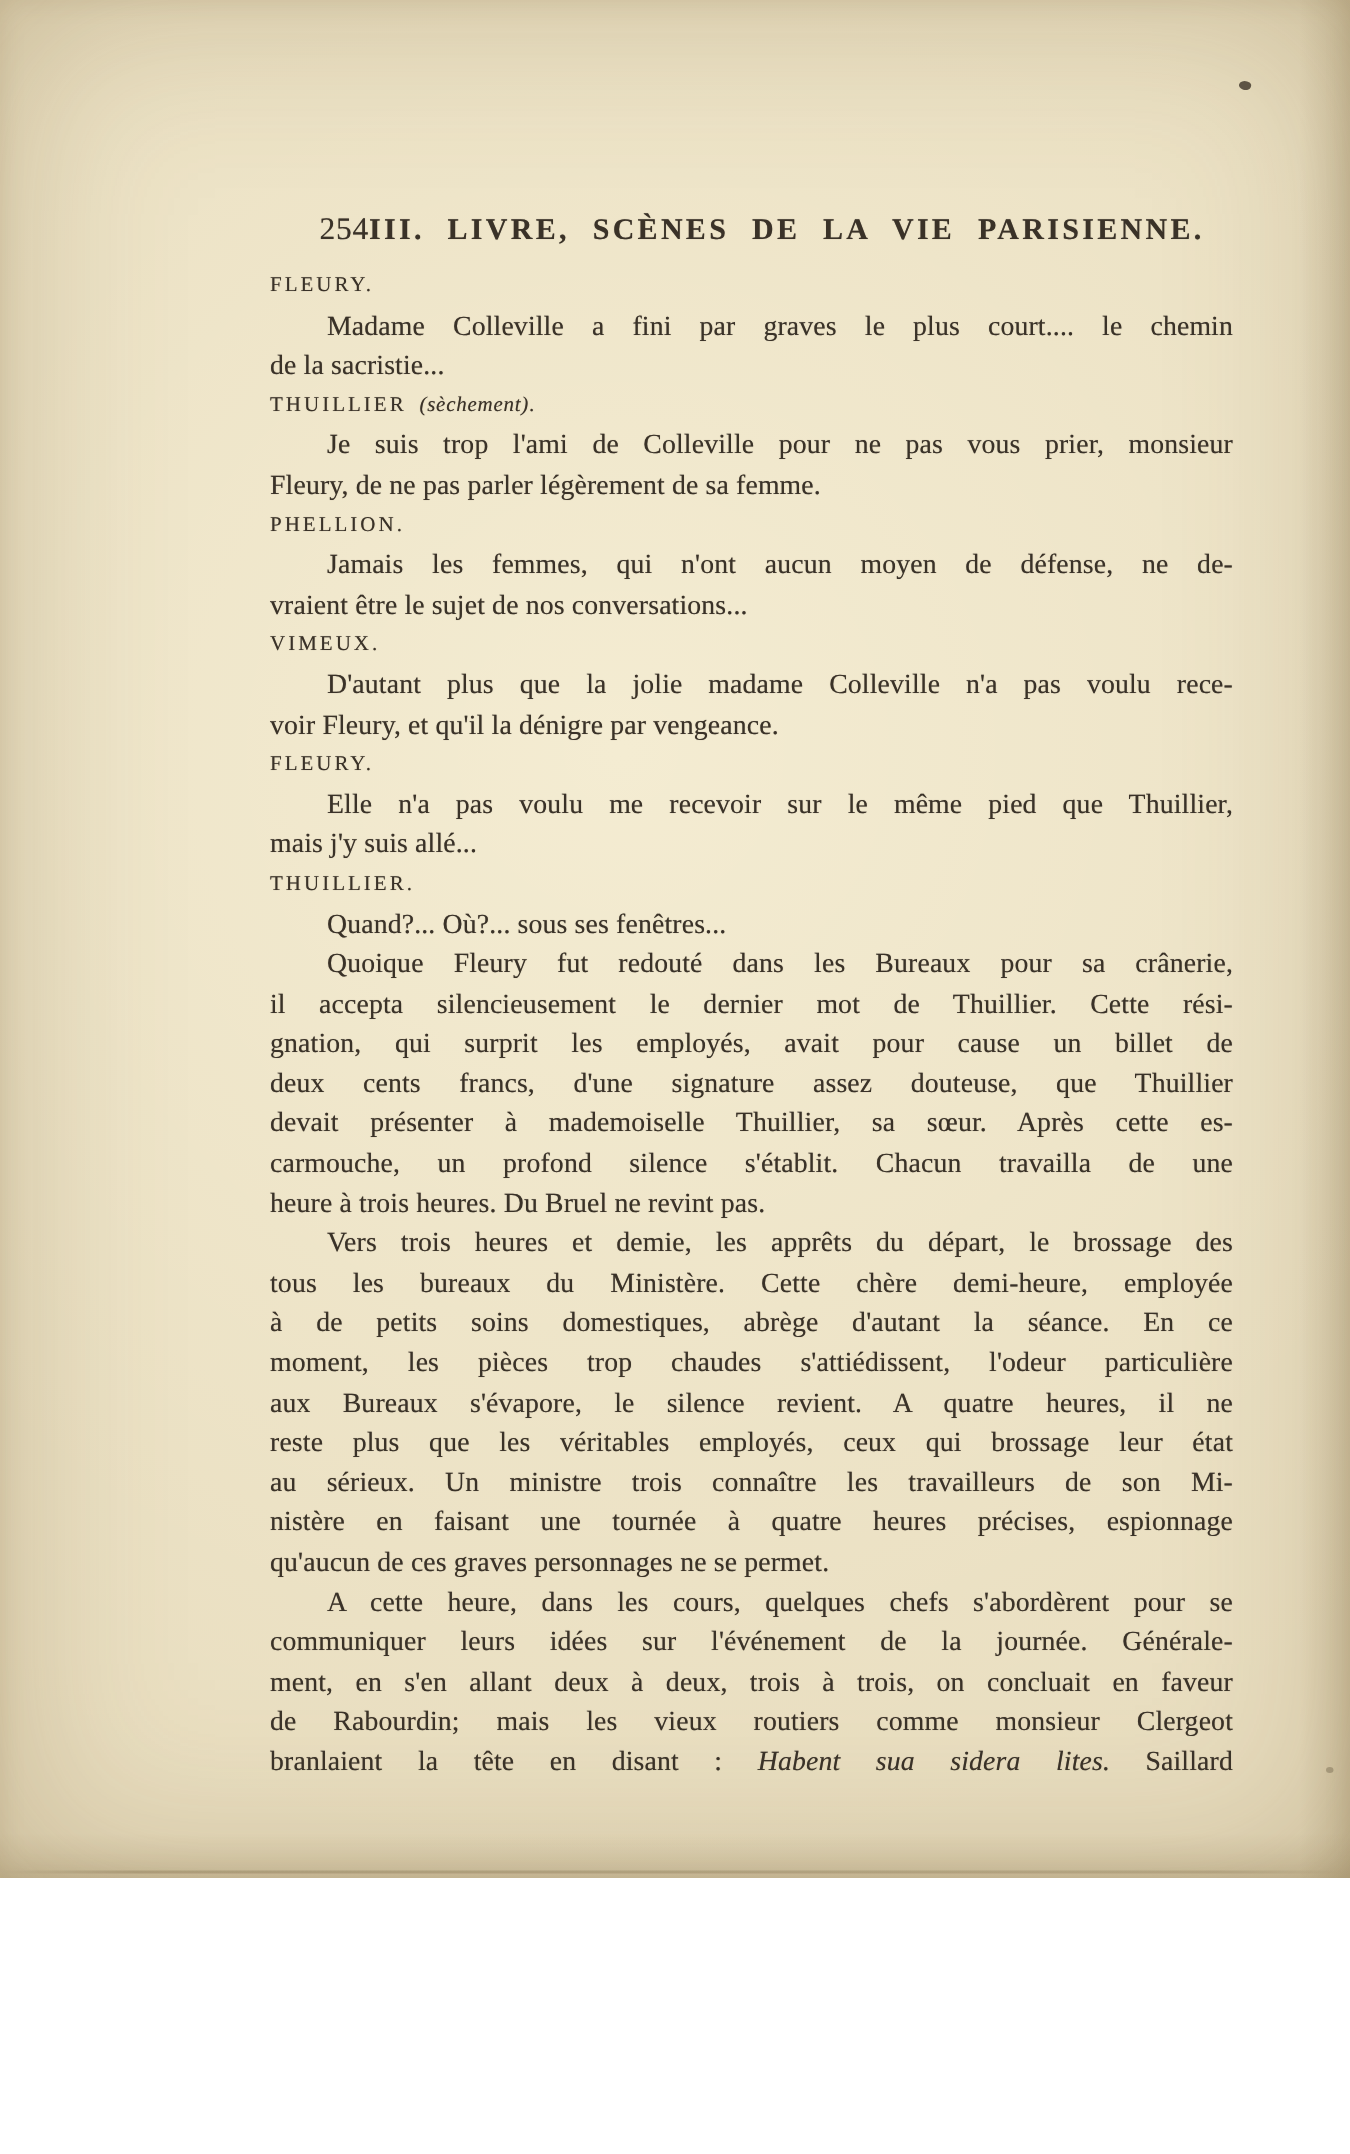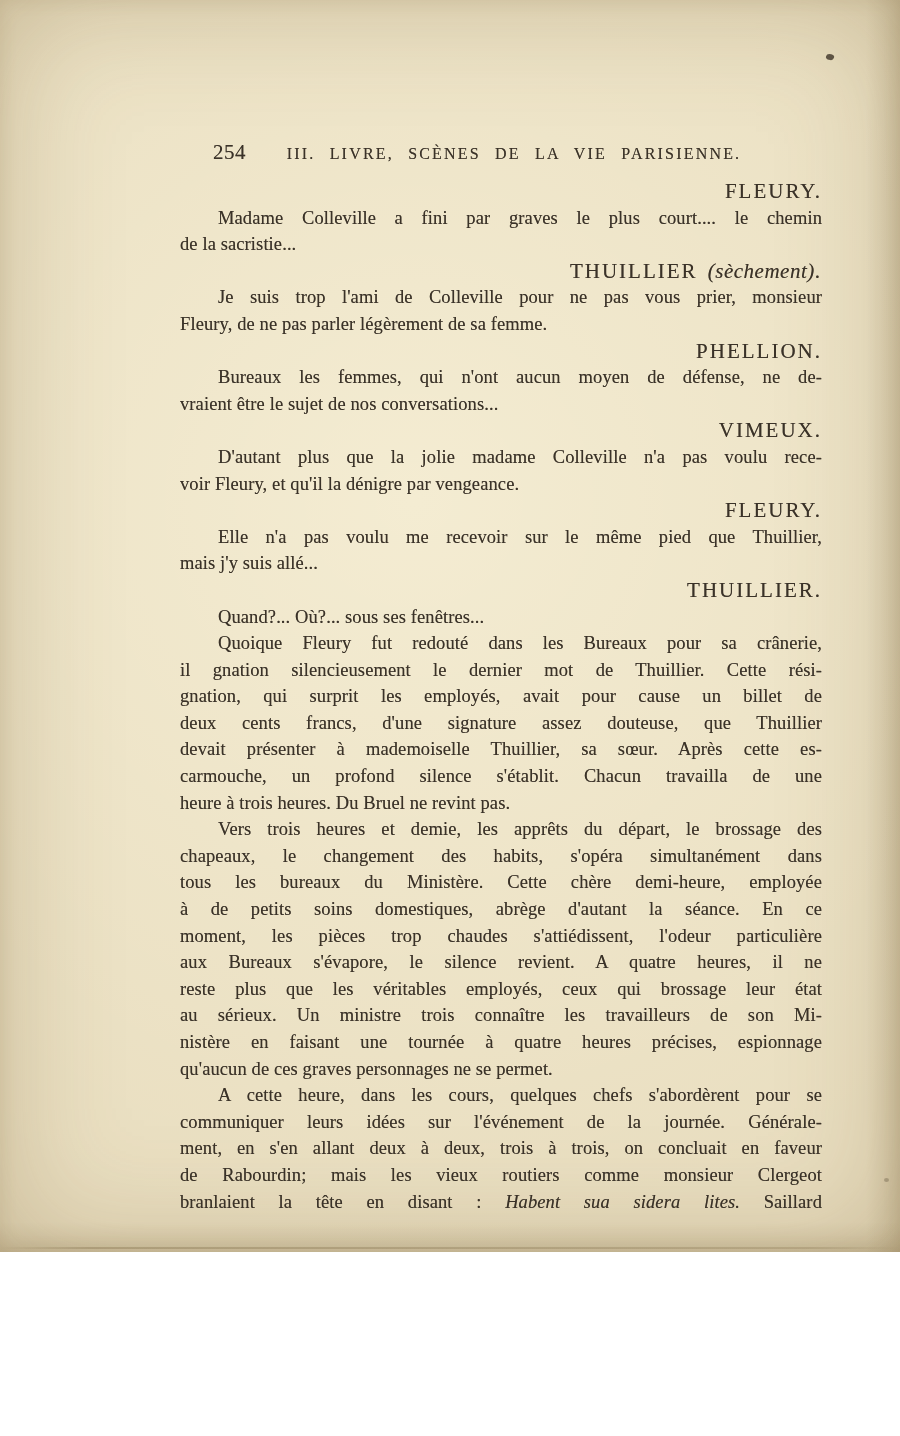--- a/index.html
+++ b/index.html
@@ -33,28 +33,28 @@
   }
   .header-row {
     display: flex; align-items: baseline;
     height: 28px; margin-bottom: 10px;
   }
   .pagenum {
     font-size: 21px; letter-spacing: .5px; padding-left: 33px;
   }
   .runtitle {
     flex: 1; text-align: center;
-    font-size: 16px; font-weight: normal;
+    font-size: 20px; font-weight: bold;
     letter-spacing: 2.2px; word-spacing: 8px;
     padding-right: 40px;
     white-space: nowrap;
   }
   .speaker {
-    text-align: right;
-    font-size: 21px; letter-spacing: 2px; word-spacing: 3px;
+    text-align: left;
+    font-size: 14px; letter-spacing: 2px; word-spacing: 3px;
     line-height: 26.6px;
   }
   .speaker i { letter-spacing: .5px; }
   .line {
     font-size: 18.5px; line-height: 26.6px; letter-spacing: .1px;
   }
   .indent { padding-left: 38px; }
   .just { text-align: justify; text-align-last: justify; }
   i { }
   .scan-line {
@@ -89,49 +89,48 @@
         <div class="line indent just">Madame Colleville a fini par graves le plus court.... le chemin</div>
         <div class="line">de la sacristie...</div>
       </div>
       <div class="speaker">THUILLIER <i>(sèchement)</i>.</div>
       <div class="para">
         <div class="line indent just">Je suis trop l'ami de Colleville pour ne pas vous prier, monsieur</div>
         <div class="line">Fleury, de ne pas parler légèrement de sa femme.</div>
       </div>
       <div class="speaker">PHELLION.</div>
       <div class="para">
-        <div class="line indent just">Bureaux les femmes, qui n'ont aucun moyen de défense, ne de-</div>
+        <div class="line indent just">Jamais les femmes, qui n'ont aucun moyen de défense, ne de-</div>
         <div class="line">vraient être le sujet de nos conversations...</div>
       </div>
       <div class="speaker">VIMEUX.</div>
       <div class="para">
         <div class="line indent just">D'autant plus que la jolie madame Colleville n'a pas voulu rece-</div>
         <div class="line">voir Fleury, et qu'il la dénigre par vengeance.</div>
       </div>
       <div class="speaker">FLEURY.</div>
       <div class="para">
         <div class="line indent just">Elle n'a pas voulu me recevoir sur le même pied que Thuillier,</div>
         <div class="line">mais j'y suis allé...</div>
       </div>
       <div class="speaker">THUILLIER.</div>
       <div class="para">
         <div class="line indent">Quand?... Où?... sous ses fenêtres...</div>
       </div>
       <div class="para">
         <div class="line indent just">Quoique Fleury fut redouté dans les Bureaux pour sa crânerie,</div>
-        <div class="line just">il gnation silencieusement le dernier mot de Thuillier. Cette rési-</div>
+        <div class="line just">il accepta silencieusement le dernier mot de Thuillier. Cette rési-</div>
         <div class="line just">gnation, qui surprit les employés, avait pour cause un billet de</div>
         <div class="line just">deux cents francs, d'une signature assez douteuse, que Thuillier</div>
         <div class="line just">devait présenter à mademoiselle Thuillier, sa sœur. Après cette es-</div>
         <div class="line just">carmouche, un profond silence s'établit. Chacun travailla de une</div>
         <div class="line">heure à trois heures. Du Bruel ne revint pas.</div>
       </div>
       <div class="para">
         <div class="line indent just">Vers trois heures et demie, les apprêts du départ, le brossage des</div>
-        <div class="line just">chapeaux, le changement des habits, s'opéra simultanément dans</div>
         <div class="line just">tous les bureaux du Ministère. Cette chère demi-heure, employée</div>
         <div class="line just">à de petits soins domestiques, abrège d'autant la séance. En ce</div>
         <div class="line just">moment, les pièces trop chaudes s'attiédissent, l'odeur particulière</div>
         <div class="line just">aux Bureaux s'évapore, le silence revient. A quatre heures, il ne</div>
         <div class="line just">reste plus que les véritables employés, ceux qui brossage leur état</div>
         <div class="line just">au sérieux. Un ministre trois connaître les travailleurs de son Mi-</div>
         <div class="line just">nistère en faisant une tournée à quatre heures précises, espionnage</div>
         <div class="line">qu'aucun de ces graves personnages ne se permet.</div>
       </div>
       <div class="para">

